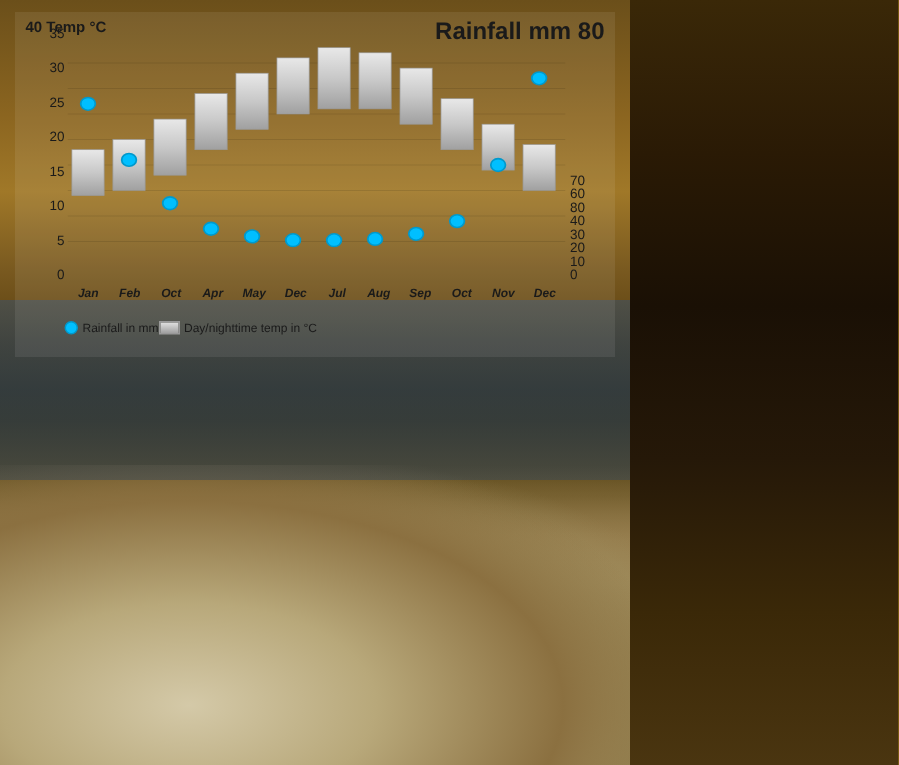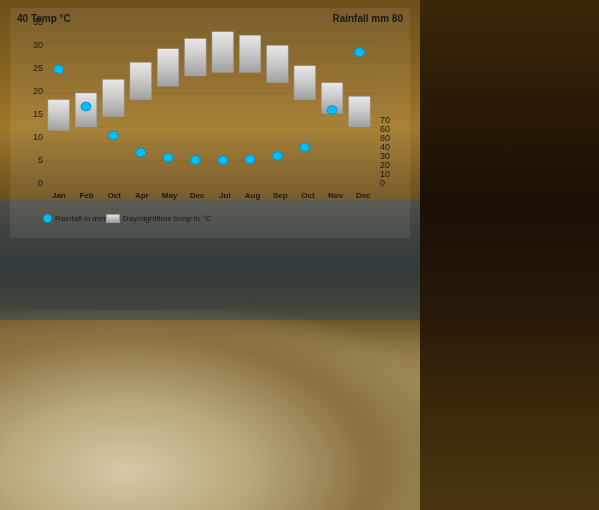--- a/index.html
+++ b/index.html
@@ -139,32 +139,33 @@
       top: 0px;
       font-size: 10px;
       color: #1a1a1a;
       font-weight: bold;
     }
 
     .axis-title-right {
       position: absolute;
       right: 2px;
       top: 0px;
-      font-size: 10px;
+      font-size: 16px;
       color: #1a1a1a;
       font-weight: bold;
       text-align: left;
     }
 
     .x-label {
       flex: 1;
       text-align: center;
       font-size: 8px;
       color: #1a1a1a;
       font-weight: bold;
+      font-style: italic;
     }
 
     
     .legend {
       position: absolute;
       bottom: 5px;
       left: 28px;
       right: 5px;
       height: 20px;
       display: flex;

